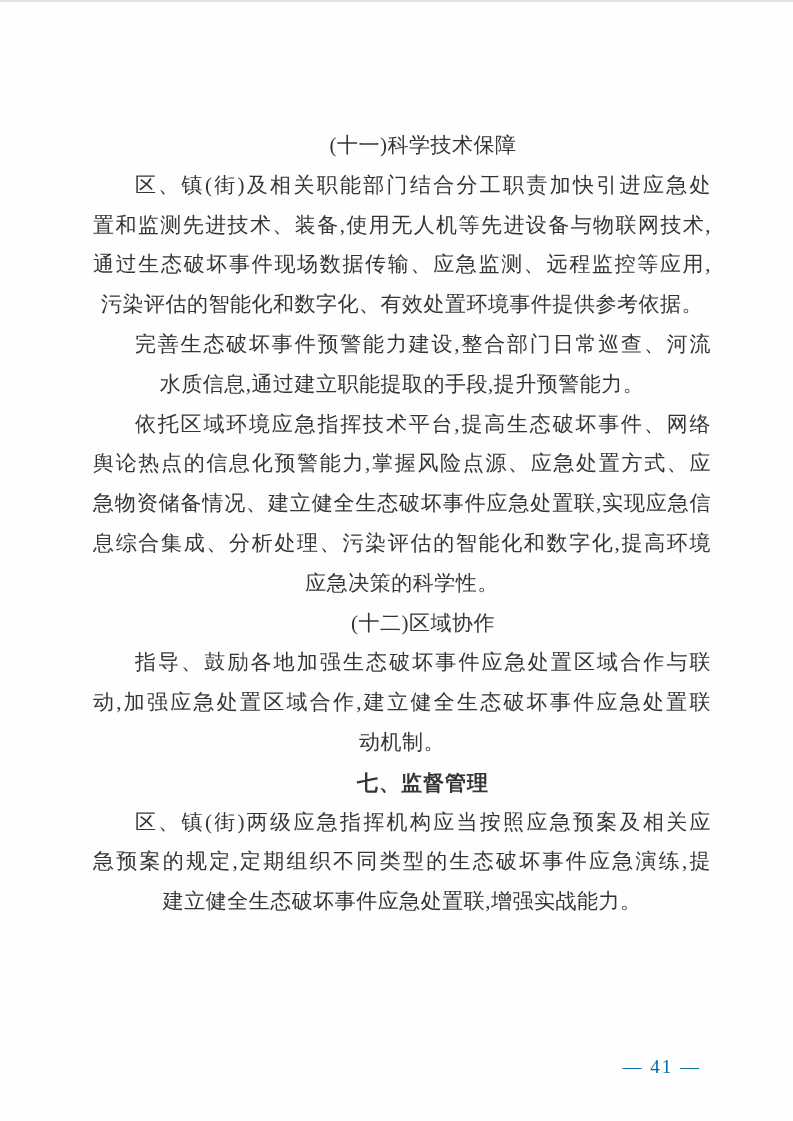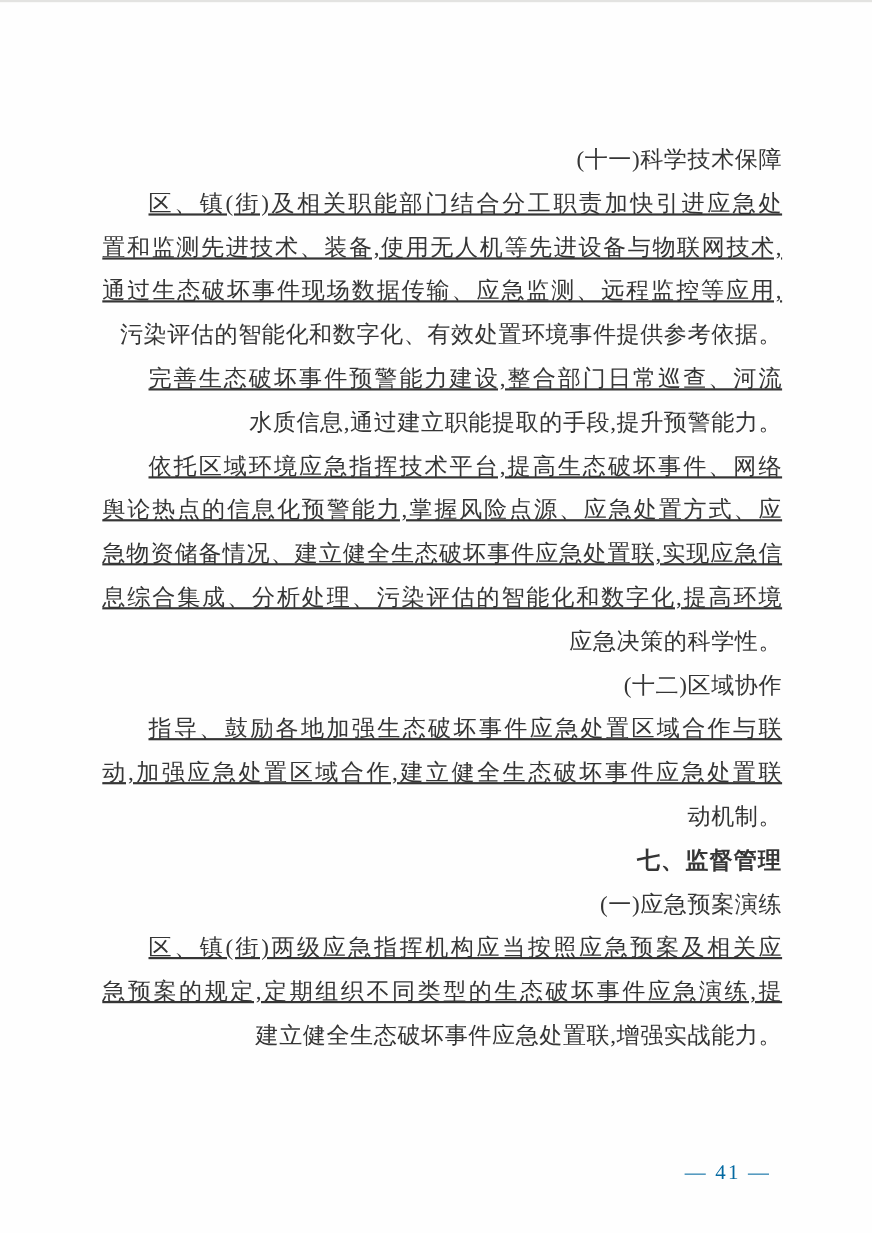--- a/index.html
+++ b/index.html
@@ -29,30 +29,29 @@
     left: 93px;
     top: 124px;
     width: 618px;
     color: #353535;
     font-size: 21px;
     line-height: 39.8px;
     letter-spacing: 0.5px;
   }
   .line {
     white-space: normal;
-    text-align: right;
+    text-align: center;
   }
   .line.first {
     text-indent: 2em;
   }
   .line.fill {
     text-align: justify;
     text-align-last: justify;
     text-justify: inter-character;
-    text-decoration: underline;
   }
   .line.bold {
     font-weight: bold;
     font-family: "Liberation Sans", "DejaVu Sans", sans-serif;
     letter-spacing: 1px;
   }
   .page-number {
     position: absolute;
     top: 1054px;
     right: 92px;
@@ -77,19 +76,18 @@
       <div class="line first fill">依托区域环境应急指挥技术平台,提高生态破坏事件、网络</div>
       <div class="line fill">舆论热点的信息化预警能力,掌握风险点源、应急处置方式、应</div>
       <div class="line fill">急物资储备情况、建立健全生态破坏事件应急处置联,实现应急信</div>
       <div class="line fill">息综合集成、分析处理、污染评估的智能化和数字化,提高环境</div>
       <div class="line">应急决策的科学性。</div>
       <div class="line first">(十二)区域协作</div>
       <div class="line first fill">指导、鼓励各地加强生态破坏事件应急处置区域合作与联</div>
       <div class="line fill">动,加强应急处置区域合作,建立健全生态破坏事件应急处置联</div>
       <div class="line">动机制。</div>
       <div class="line first bold">七、监督管理</div>
-      <div class="line first">(一)应急预案演练</div>
       <div class="line first fill">区、镇(街)两级应急指挥机构应当按照应急预案及相关应</div>
       <div class="line fill">急预案的规定,定期组织不同类型的生态破坏事件应急演练,提</div>
       <div class="line">建立健全生态破坏事件应急处置联,增强实战能力。</div>
     </div>
   <div class="page-number">— 41 —</div>
 </div>
 
 </body></html>

